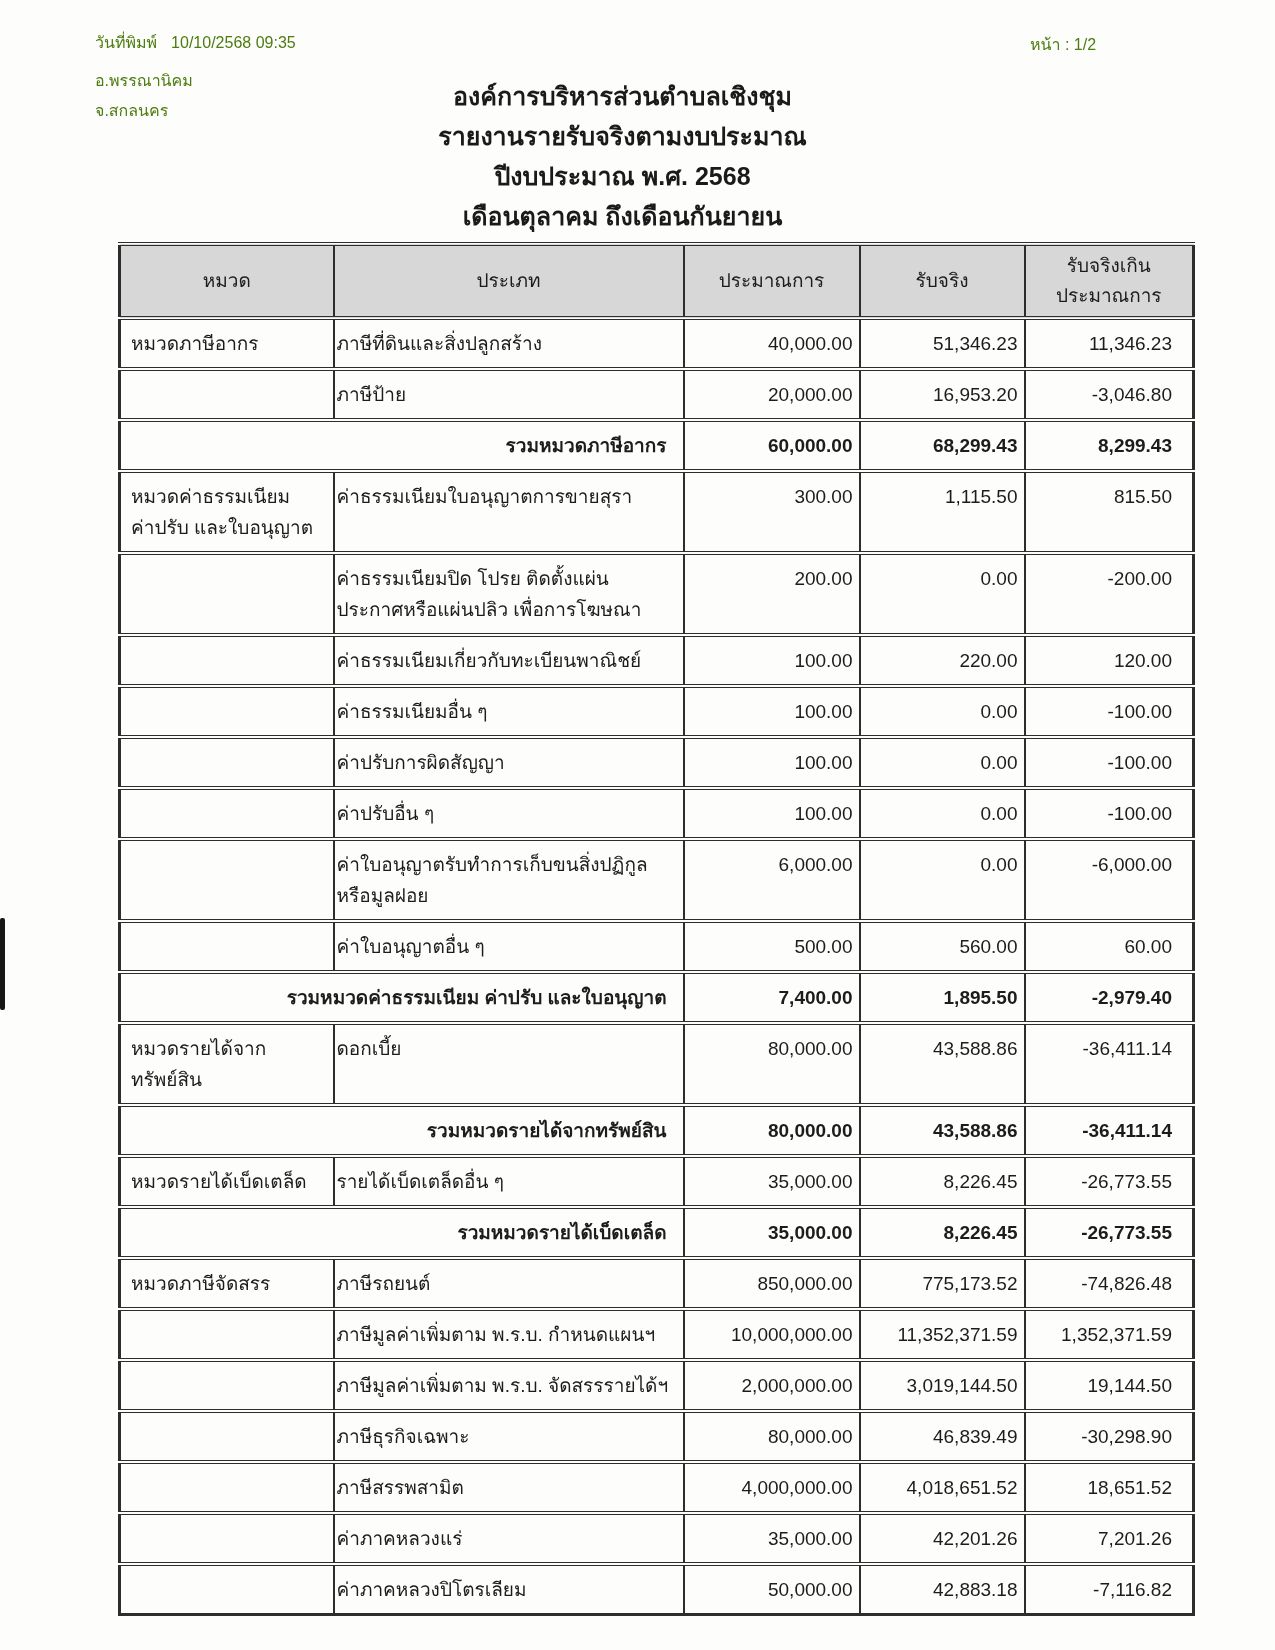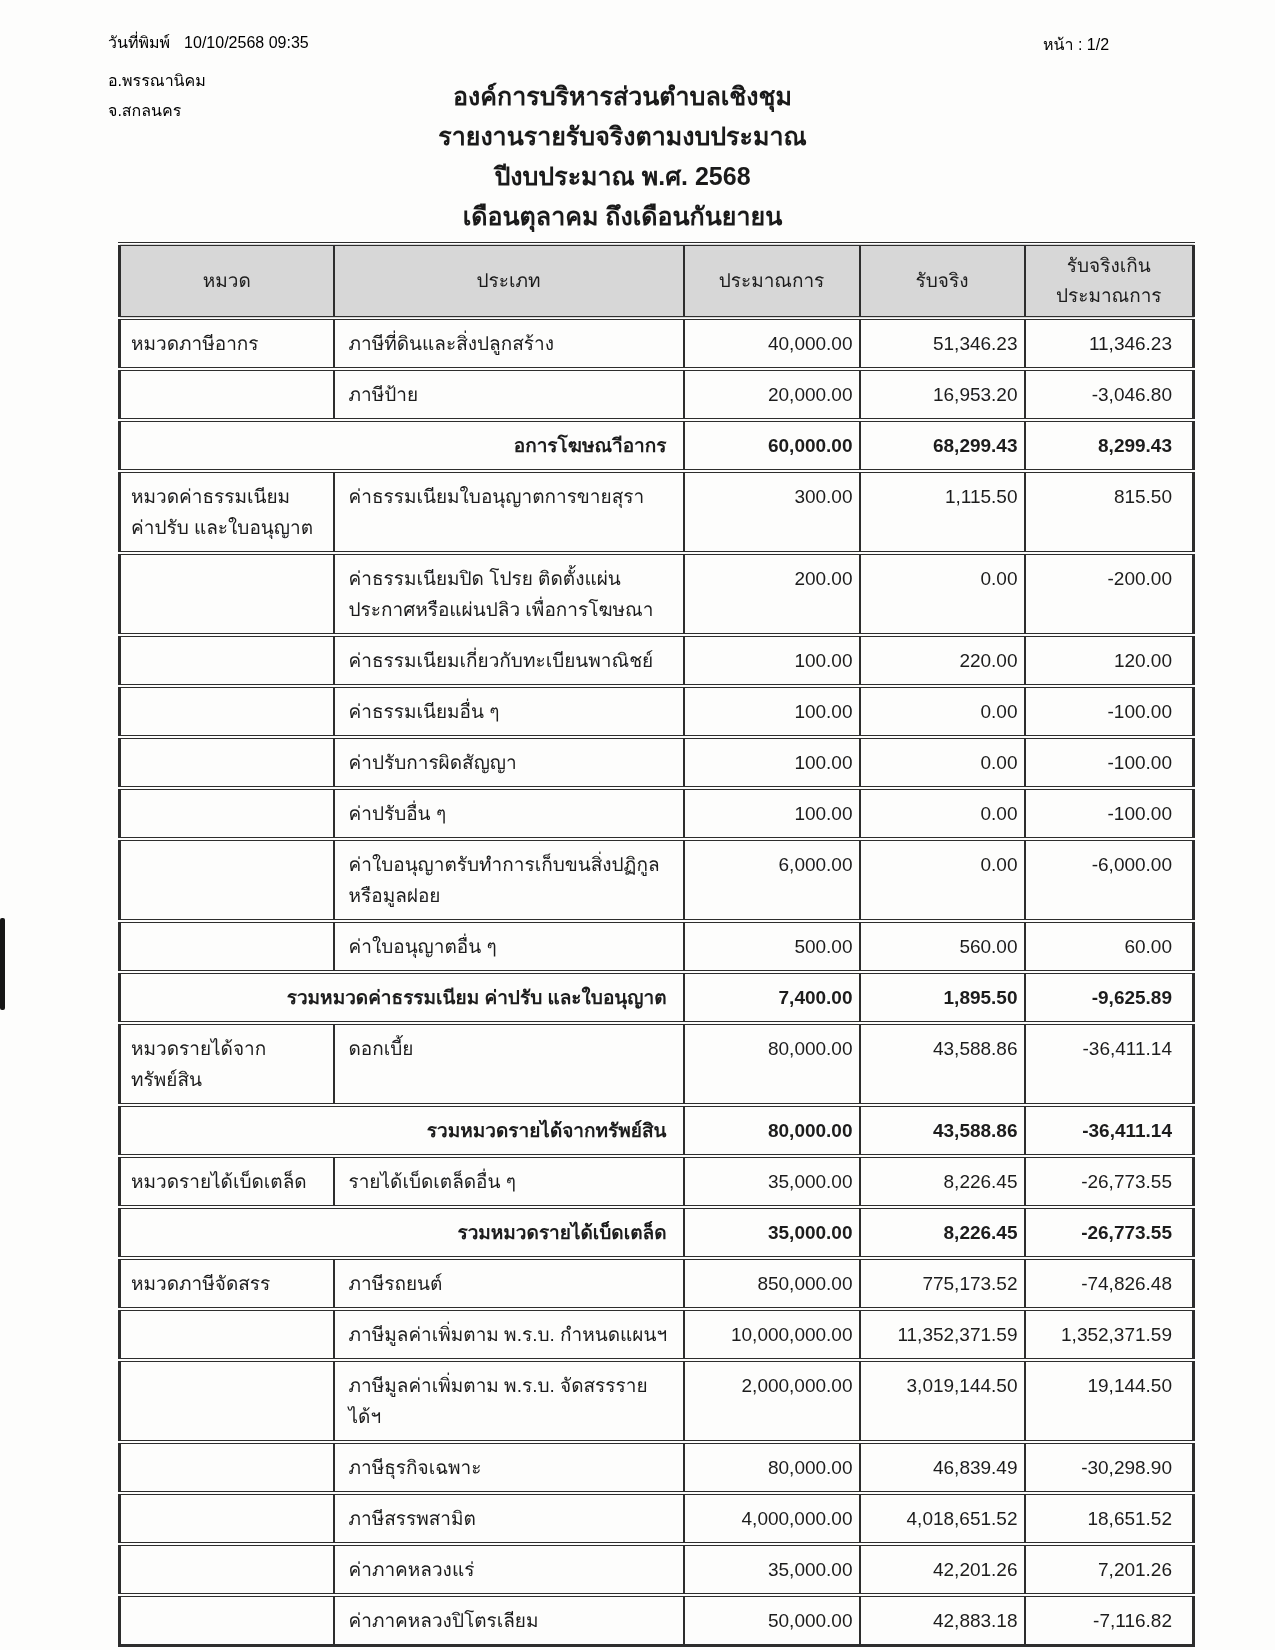--- a/index.html
+++ b/index.html
@@ -7,21 +7,21 @@
   body { width: 1275px; font-family: "Liberation Sans", "DejaVu Sans", sans-serif; }
   .page {
     position: relative;
     width: 1275px;
     height: 1650px;
     background: #fdfdfc;
     color: #1e1e1e;
     overflow: hidden;
   }
   
-  .meta { position: absolute; font-size: 16px; color: #000000; margin-left: 13px; }
+  .meta { position: absolute; font-size: 16px; color: #4d7c0f; }
   .meta-print { left: 95px; top: 30px; }
   .meta-print .val { margin-left: 14px; }
   .meta-district { left: 95px; top: 68px; }
   .meta-province { left: 95px; top: 98px; }
   .meta-page { left: 1030px; top: 32px; }
   
   .title-block {
     position: absolute;
     left: 85px; top: 76px;
     width: 1075px;
@@ -60,21 +60,21 @@
     background: #d7d7d7;
     font-weight: normal;
     text-align: center;
     vertical-align: middle;
     height: 74px;
     line-height: 30px;
     padding: 4px 2px;
   }
   .report-table td { padding: 8px 6px 8px 10px; }
   td.cell-category { padding-left: 10px; }
-  td.cell-type { padding-left: 14px; }
+  td.cell-type { padding-left: 2px; }
   td.num { text-align: right; padding-right: 6px; padding-left: 2px; }
   td.num-last { padding-right: 20px; }
   tr.summary td { font-weight: bold; }
   td.summary-label {
     text-align: right;
     padding-right: 16px;
     font-weight: bold;
   }
   
   .scan-artifact {
@@ -132,21 +132,21 @@
           <td class="num num-last">11,346.23</td>
         </tr>
         <tr>
           <td class="cell-category"></td>
           <td class="cell-type">ภาษีป้าย</td>
           <td class="num">20,000.00</td>
           <td class="num">16,953.20</td>
           <td class="num num-last">-3,046.80</td>
         </tr>
         <tr class="summary">
-          <td colspan="2" class="summary-label">อการโฆษณาีอากร</td>
+          <td colspan="2" class="summary-label">รวมหมวดภาษีอากร</td>
           <td class="num">60,000.00</td>
           <td class="num">68,299.43</td>
           <td class="num num-last">8,299.43</td>
         </tr>
         <tr>
           <td class="cell-category">หมวดค่าธรรมเนียม
 ค่าปรับ และใบอนุญาต</td>
           <td class="cell-type">ค่าธรรมเนียมใบอนุญาตการขายสุรา</td>
           <td class="num">300.00</td>
           <td class="num">1,115.50</td>
@@ -200,21 +200,21 @@
           <td class="cell-category"></td>
           <td class="cell-type">ค่าใบอนุญาตอื่น ๆ</td>
           <td class="num">500.00</td>
           <td class="num">560.00</td>
           <td class="num num-last">60.00</td>
         </tr>
         <tr class="summary">
           <td colspan="2" class="summary-label">รวมหมวดค่าธรรมเนียม ค่าปรับ และใบอนุญาต</td>
           <td class="num">7,400.00</td>
           <td class="num">1,895.50</td>
-          <td class="num num-last">-9,625.89</td>
+          <td class="num num-last">-2,979.40</td>
         </tr>
         <tr>
           <td class="cell-category">หมวดรายได้จาก
 ทรัพย์สิน</td>
           <td class="cell-type">ดอกเบี้ย</td>
           <td class="num">80,000.00</td>
           <td class="num">43,588.86</td>
           <td class="num num-last">-36,411.14</td>
         </tr>
         <tr class="summary">

